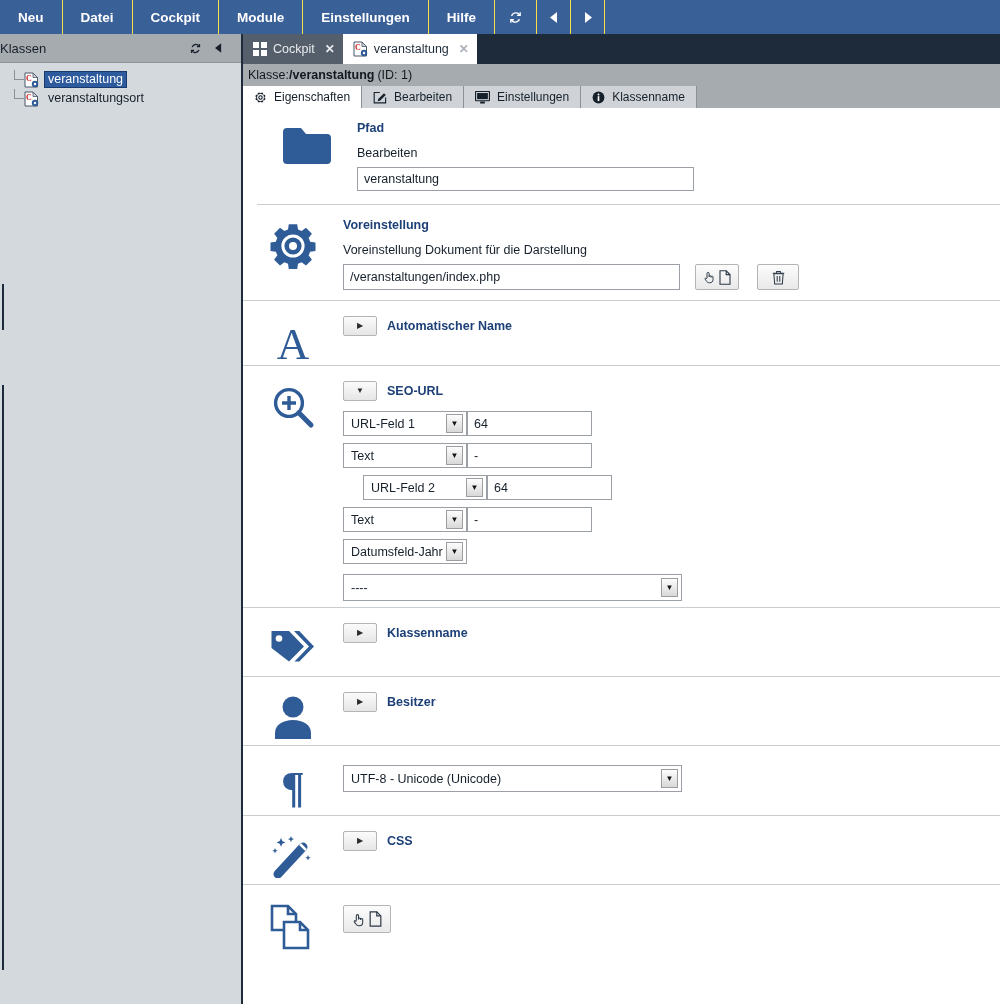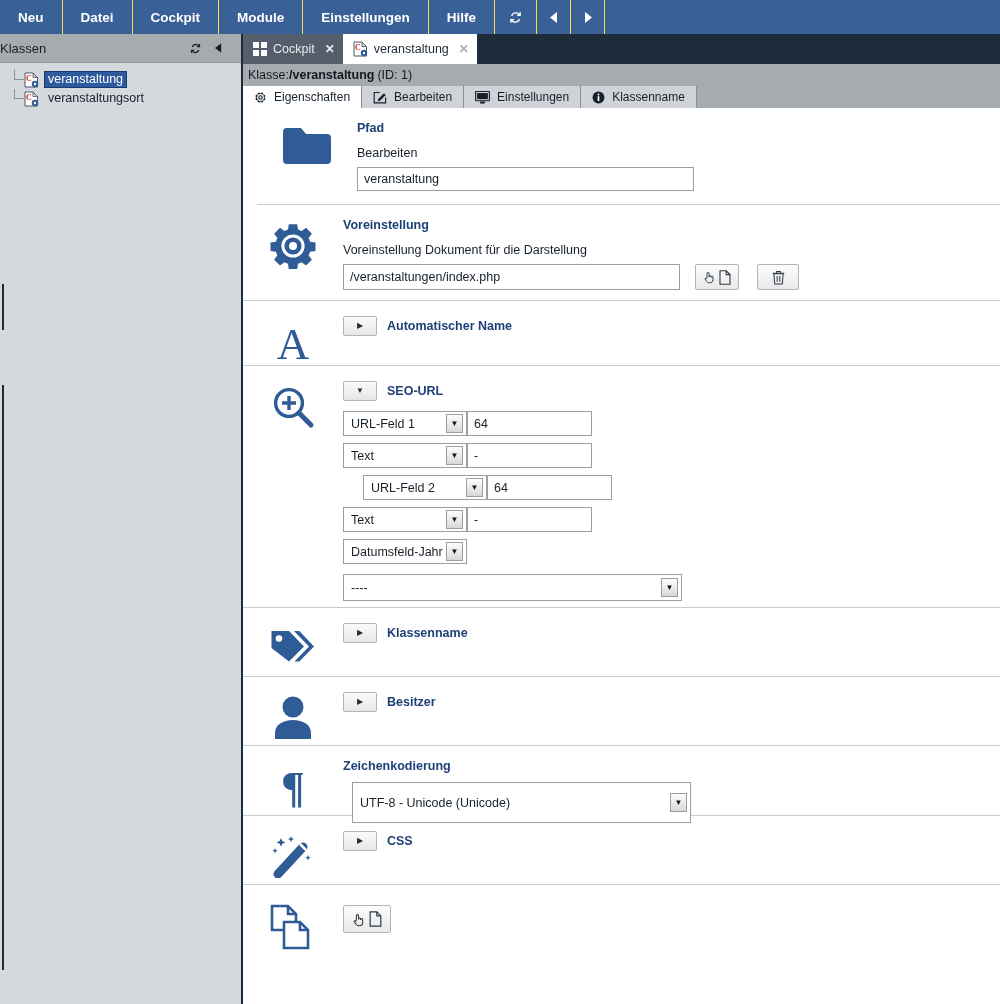--- a/index.html
+++ b/index.html
@@ -544,23 +544,22 @@
       </div>
     </div>
 
     <div class="section" style="height:70px;">
       <div class="sec-icon">
         <svg width="40" height="44" viewBox="0 0 40 44">
           <text x="20" y="38" font-size="44" font-weight="bold" font-family="'Liberation Serif',serif" fill="#2f5c96" text-anchor="middle">¶</text>
         </svg>
       </div>
       <div class="sec-body">
-        <div class="sec-title">Zeichenkodierung</div>
         <div class="row" style="margin-top:7px;">
-          <div class="fsel" style="width:339px;height:41px;margin-left:9px;">
+          <div class="fsel" style="width:339px;height:27px;">
             <span class="fsel-text">UTF-8 - Unicode (Unicode)</span>
             <span class="fsel-arrow">
                 <i>▼</i>
               </span>
           </div>
         </div>
       </div>
     </div>
 
     <div class="section" style="height:69px;">

